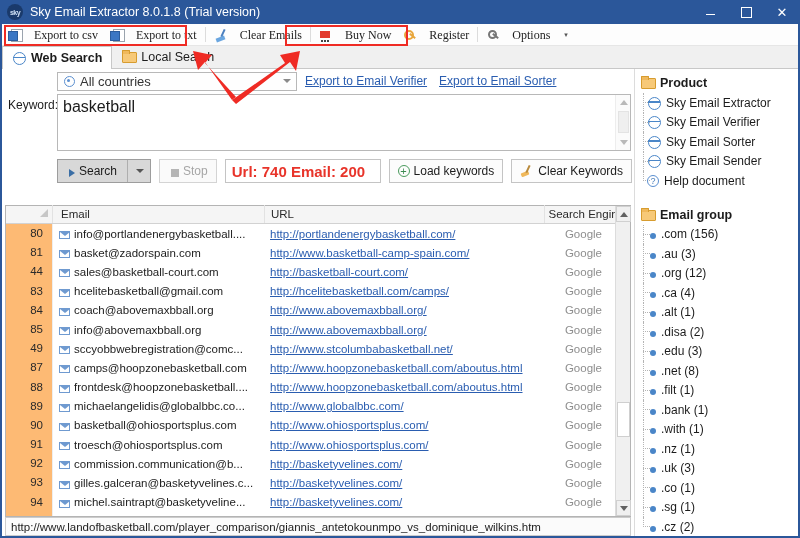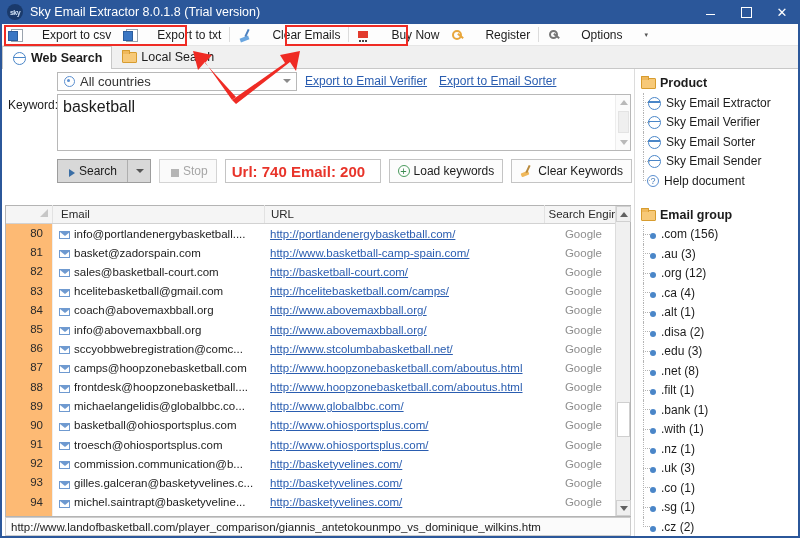--- a/index.html
+++ b/index.html
@@ -69,25 +69,26 @@
 
   
   .toolbar {
     position: absolute; left: 0; top: 0;
     width: 796px; height: 22px;
     background: #fdfdfd;
     display: flex; align-items: stretch;
     border-bottom: 1px solid #e6e6e6;
   }
   .tb-item {
-    display: flex; align-items: center; gap: 20px;
+    display: flex; align-items: center; gap: 12px;
     padding: 0 6px;
     font-size: 12px; color: #1c1c1c;
     white-space: nowrap;
     height: 22px;
+    font-family: Liberation Serif, serif;
   }
   .tb-sep {
     width: 1px; background: #dcdcdc; margin: 3px 2px;
   }
   .tb-caret {
     font-size: 7px; color: #555; margin-left: 2px;
   }
   .ico {
     display: inline-block; width: 14px; height: 14px;
     flex: 0 0 auto; position: relative;
@@ -636,21 +637,21 @@
             <div class="grow">
               <div class="gc-num">81</div>
               <div class="gc-email">
                 <span class="ico-mail"></span>
                 <span>basket@zadorspain.com</span>
               </div>
               <div class="gc-url">http://www.basketball-camp-spain.com/</div>
               <div class="gc-se">Google</div>
             </div>
             <div class="grow">
-              <div class="gc-num">82</div>
+              <div class="gc-num">44</div>
               <div class="gc-email">
                 <span class="ico-mail"></span>
                 <span>sales@basketball-court.com</span>
               </div>
               <div class="gc-url">http://basketball-court.com/</div>
               <div class="gc-se">Google</div>
             </div>
             <div class="grow">
               <div class="gc-num">83</div>
               <div class="gc-email">
@@ -672,21 +673,21 @@
             <div class="grow">
               <div class="gc-num">85</div>
               <div class="gc-email">
                 <span class="ico-mail"></span>
                 <span>info@abovemaxbball.org</span>
               </div>
               <div class="gc-url">http://www.abovemaxbball.org/</div>
               <div class="gc-se">Google</div>
             </div>
             <div class="grow">
-              <div class="gc-num">86</div>
+              <div class="gc-num">49</div>
               <div class="gc-email">
                 <span class="ico-mail"></span>
                 <span>sccyobbwebregistration@comc...</span>
               </div>
               <div class="gc-url">http://www.stcolumbabasketball.net/</div>
               <div class="gc-se">Google</div>
             </div>
             <div class="grow">
               <div class="gc-num">87</div>
               <div class="gc-email">

